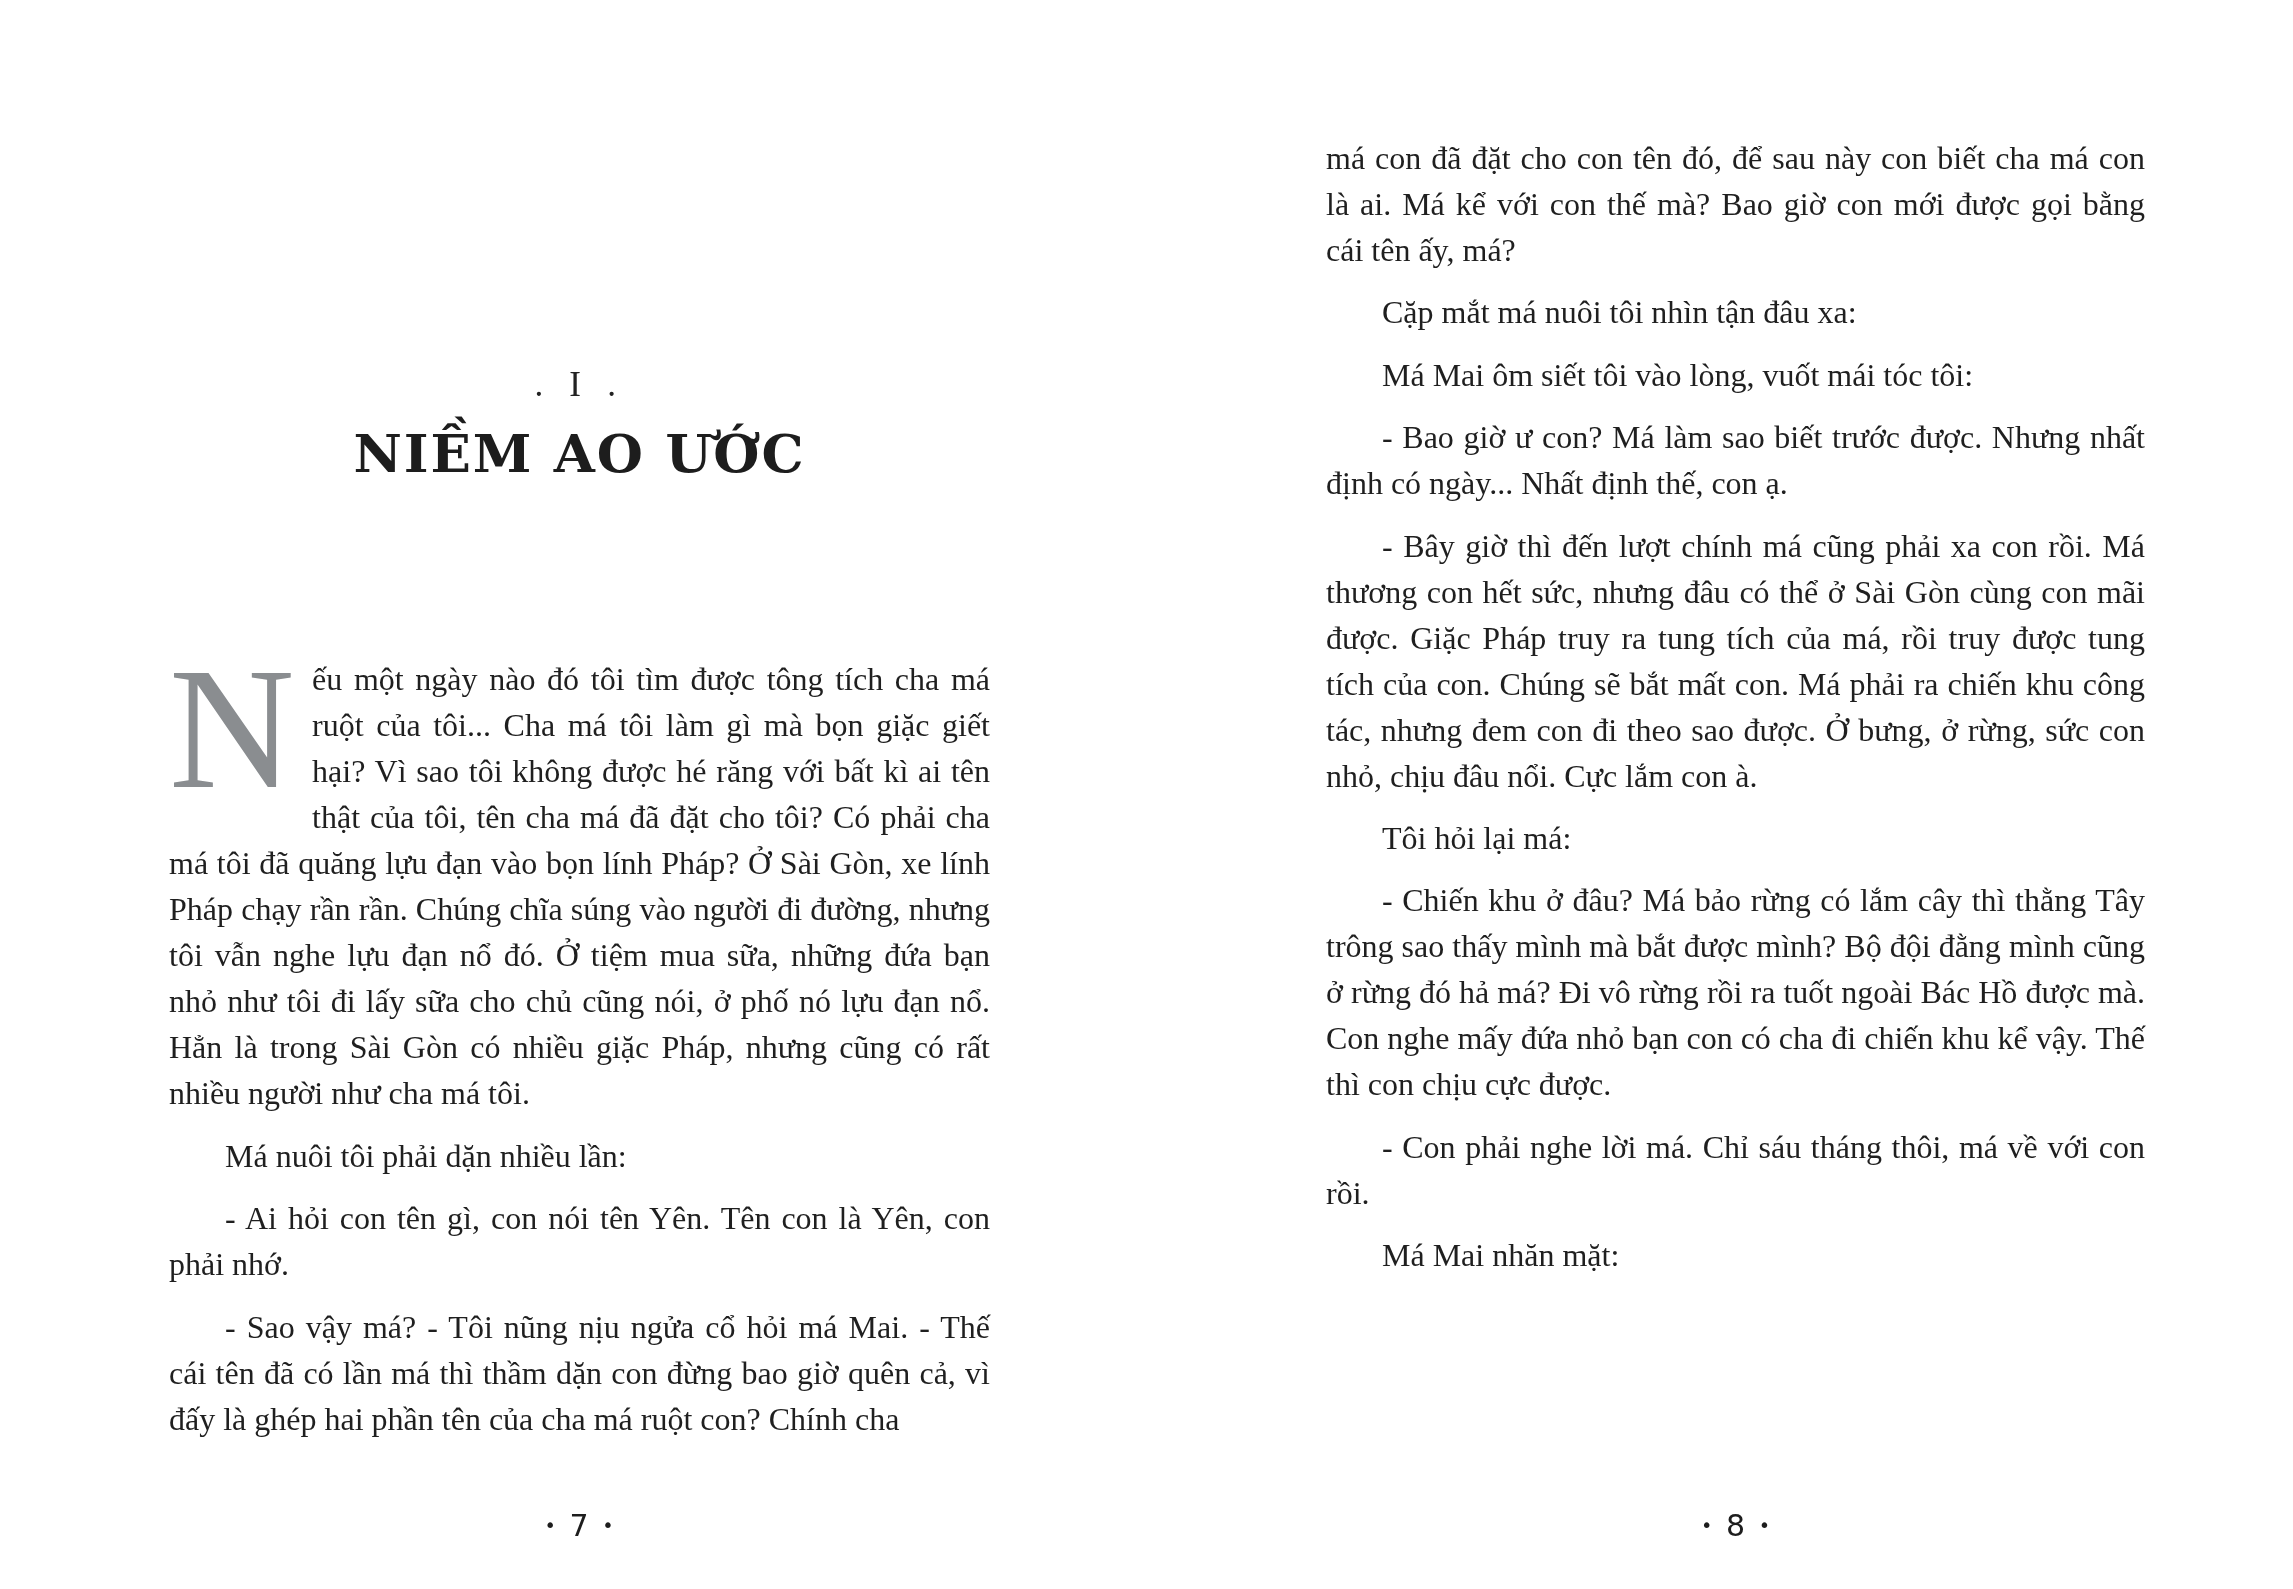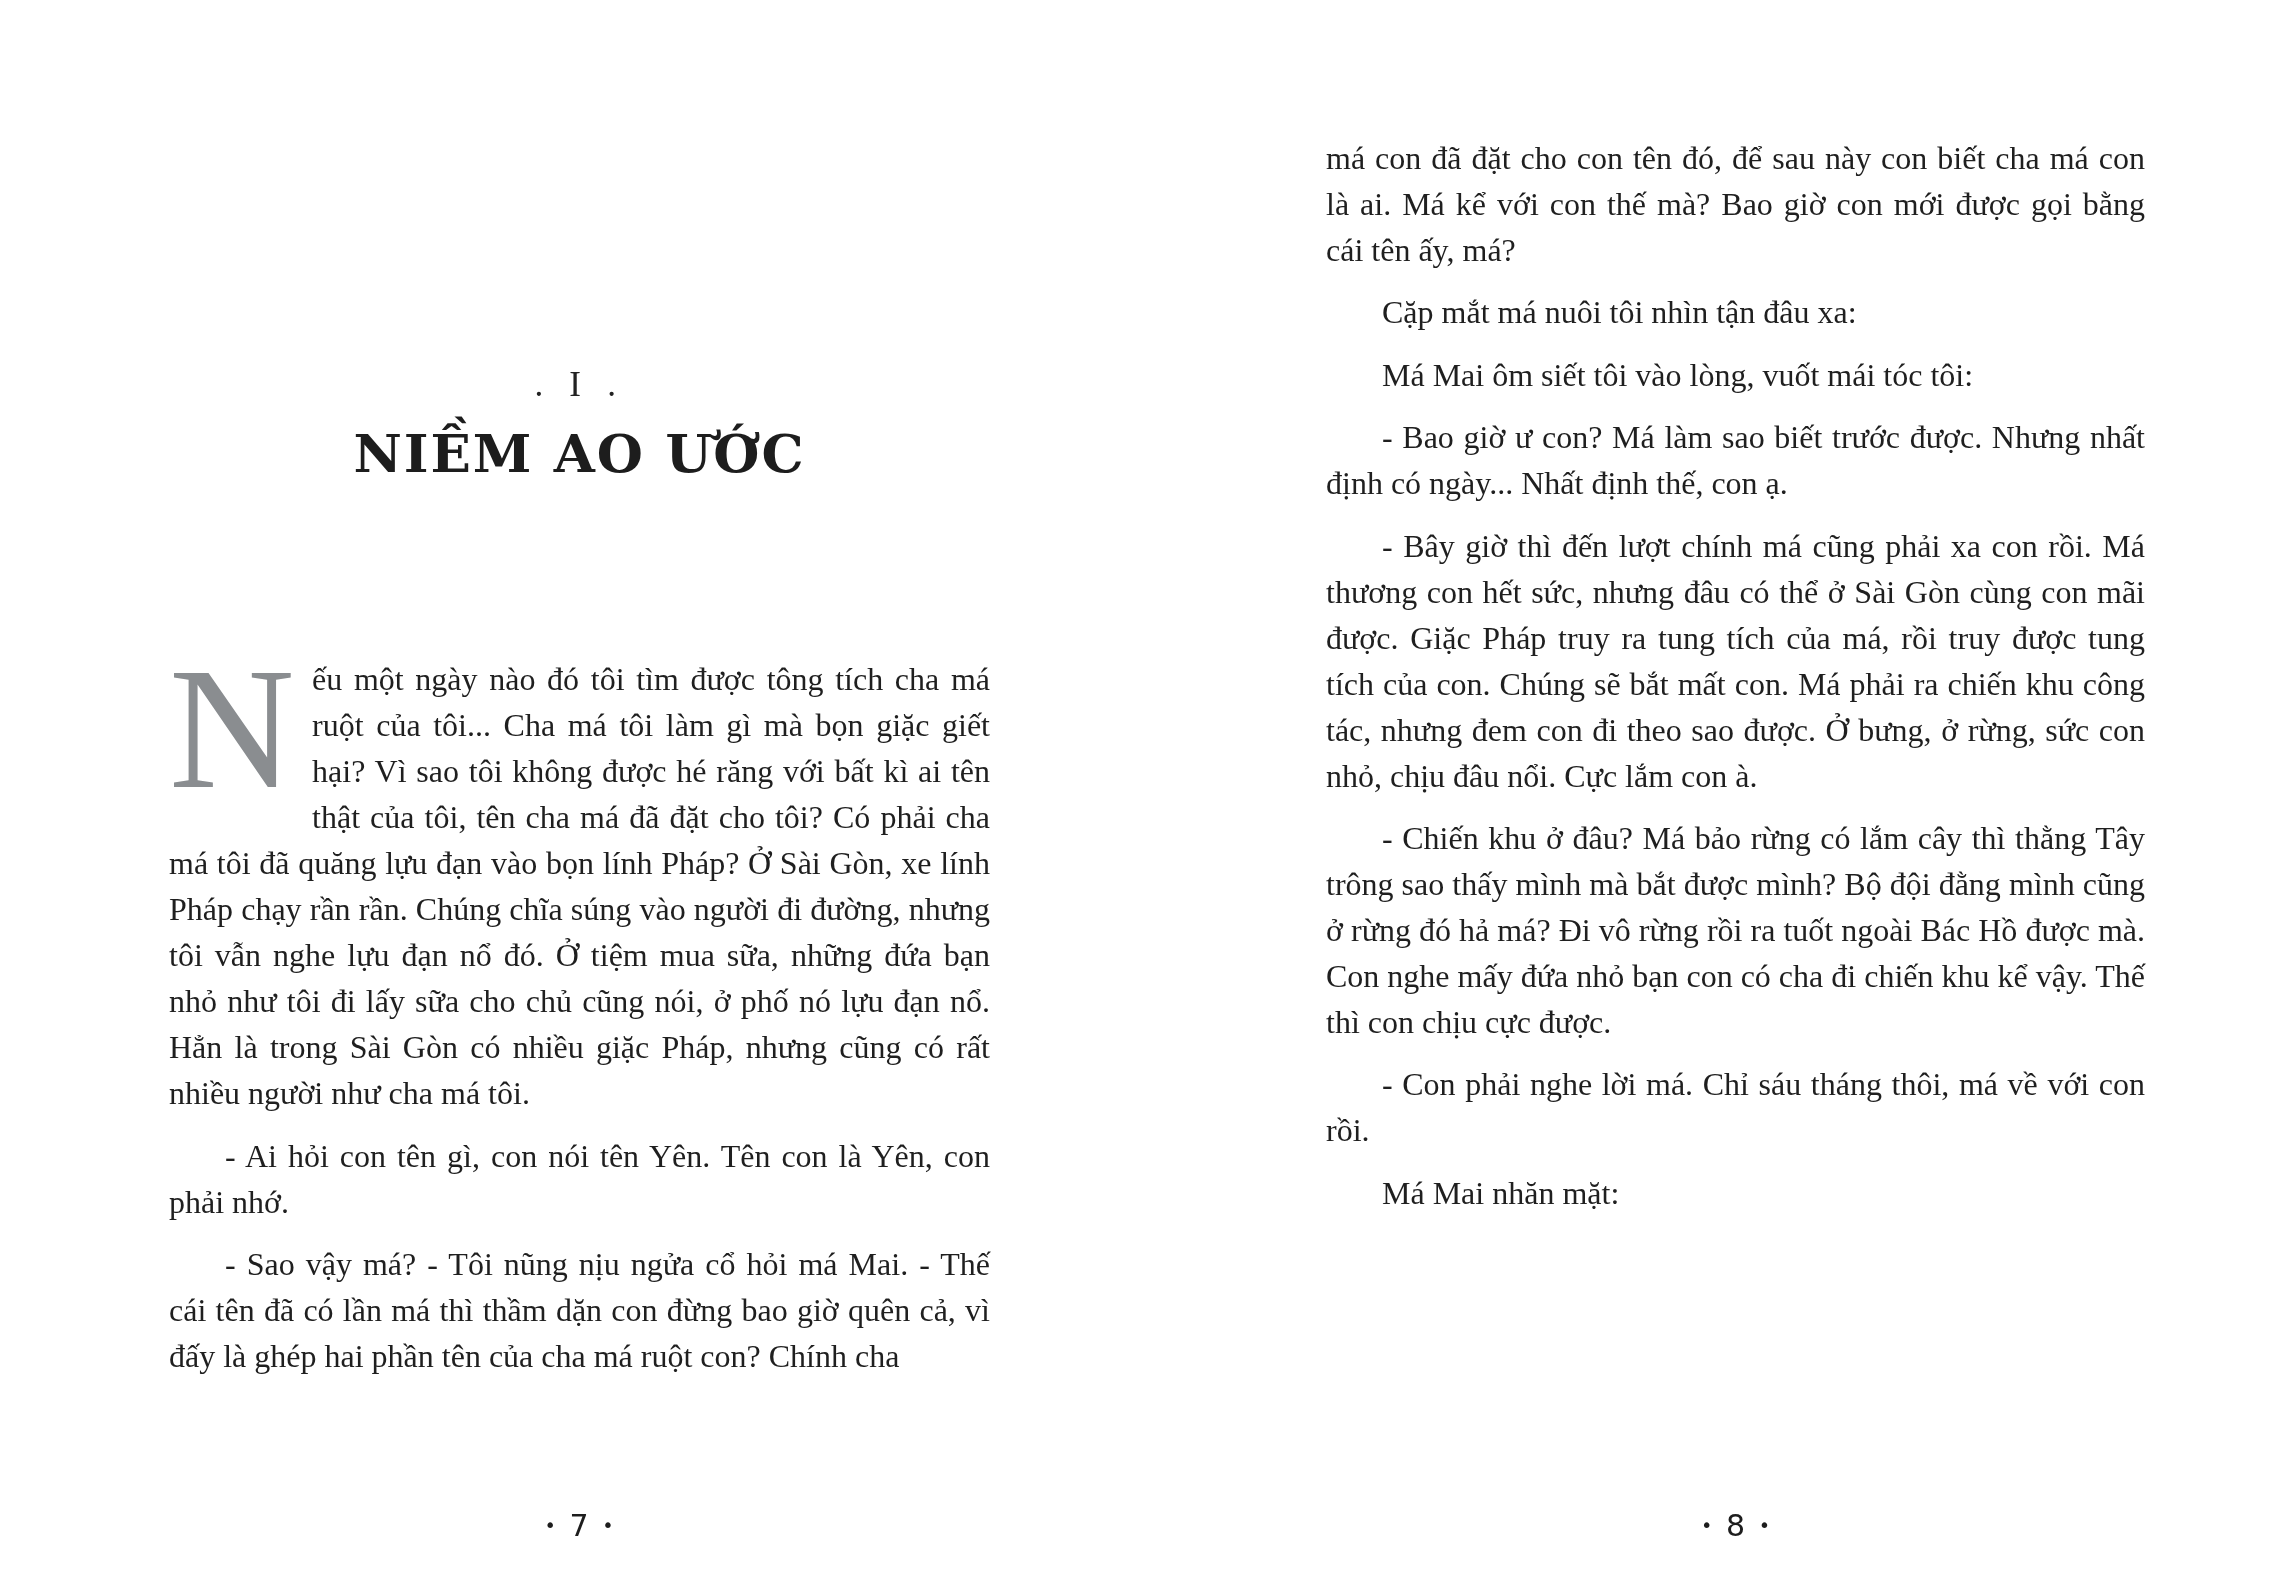--- a/index.html
+++ b/index.html
@@ -58,34 +58,36 @@
 <div class="spread">
 
   <section class="page page-left">
     <header class="chapter-head">
       <div class="chapter-marker">. I .</div>
       <h1 class="chapter-title">NIỀM AO ƯỚC</h1>
     </header>
 
     <div class="text-block">
       <p class="para dropcap-para"><span class="dropcap">N</span><span>ếu một ngày nào đó tôi tìm được tông tích cha má ruột của tôi... Cha má tôi làm gì mà bọn giặc giết hại? Vì sao tôi không được hé răng với bất kì ai tên thật của tôi, tên cha má đã đặt cho tôi? Có phải cha má tôi đã quăng lựu đạn vào bọn lính Pháp? Ở Sài Gòn, xe lính Pháp chạy rần rần. Chúng chĩa súng vào người đi đường, nhưng tôi vẫn nghe lựu đạn nổ đó. Ở tiệm mua sữa, những đứa bạn nhỏ như tôi đi lấy sữa cho chủ cũng nói, ở phố nó lựu đạn nổ. Hẳn là trong Sài Gòn có nhiều giặc Pháp, nhưng cũng có rất nhiều người như cha má tôi.</span></p>
+      <p class="para indent">Má nuôi tôi phải dặn nhiều lần:</p>
       <p class="para indent">- Ai hỏi con tên gì, con nói tên Yên. Tên con là Yên, con phải nhớ.</p>
       <p class="para indent">- Sao vậy má? - Tôi nũng nịu ngửa cổ hỏi má Mai. - Thế cái tên đã có lần má thì thầm dặn con đừng bao giờ quên cả, vì đấy là ghép hai phần tên của cha má ruột con? Chính cha</p>
     </div>
 
     <footer class="folio"><span class="dot">•</span><span>7</span><span class="dot">•</span></footer>
   </section>
 
   <section class="page page-right">
     <div class="text-block">
       <p class="para">má con đã đặt cho con tên đó, để sau này con biết cha má con là ai. Má kể với con thế mà? Bao giờ con mới được gọi bằng cái tên ấy, má?</p>
       <p class="para indent">Cặp mắt má nuôi tôi nhìn tận đâu xa:</p>
       <p class="para indent">Má Mai ôm siết tôi vào lòng, vuốt mái tóc tôi:</p>
       <p class="para indent">- Bao giờ ư con? Má làm sao biết trước được. Nhưng nhất định có ngày... Nhất định thế, con ạ.</p>
       <p class="para indent">- Bây giờ thì đến lượt chính má cũng phải xa con rồi. Má thương con hết sức, nhưng đâu có thể ở Sài Gòn cùng con mãi được. Giặc Pháp truy ra tung tích của má, rồi truy được tung tích của con. Chúng sẽ bắt mất con. Má phải ra chiến khu công tác, nhưng đem con đi theo sao được. Ở bưng, ở rừng, sức con nhỏ, chịu đâu nổi. Cực lắm con à.</p>
+      <p class="para indent">Tôi hỏi lại má:</p>
       <p class="para indent">- Chiến khu ở đâu? Má bảo rừng có lắm cây thì thằng Tây trông sao thấy mình mà bắt được mình? Bộ đội đằng mình cũng ở rừng đó hả má? Đi vô rừng rồi ra tuốt ngoài Bác Hồ được mà. Con nghe mấy đứa nhỏ bạn con có cha đi chiến khu kể vậy. Thế thì con chịu cực được.</p>
       <p class="para indent">- Con phải nghe lời má. Chỉ sáu tháng thôi, má về với con rồi.</p>
       <p class="para indent">Má Mai nhăn mặt:</p>
     </div>
 
     <footer class="folio"><span class="dot">•</span><span>8</span><span class="dot">•</span></footer>
   </section>
 
 </div>
 

